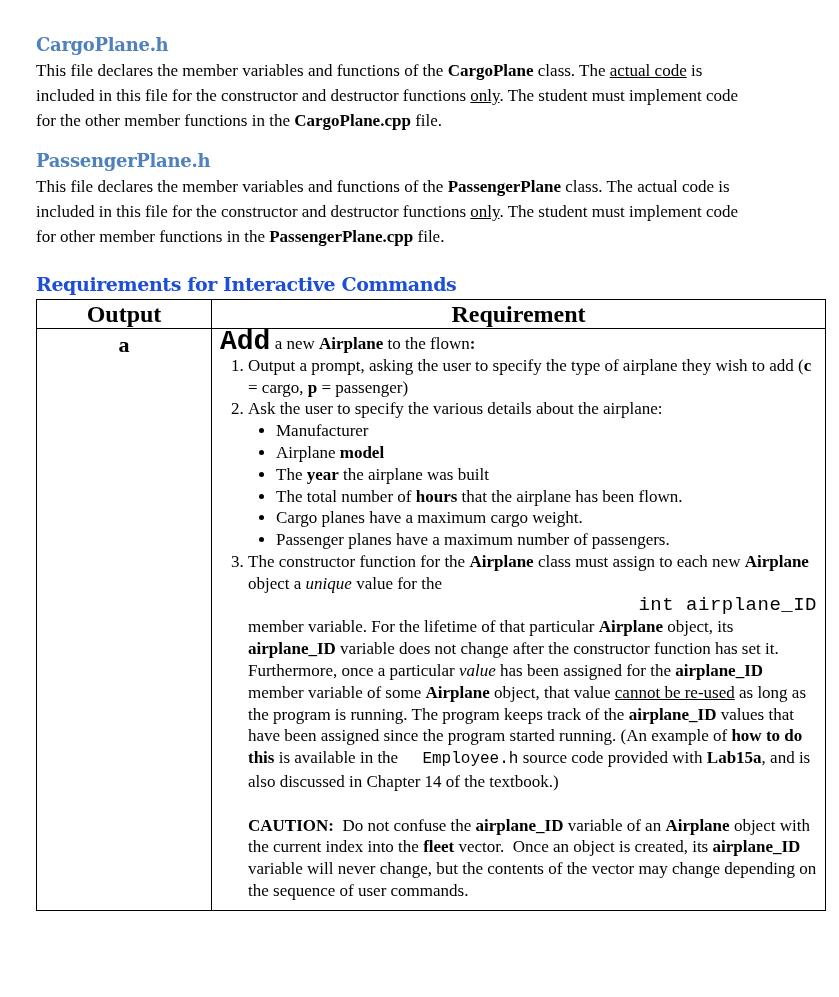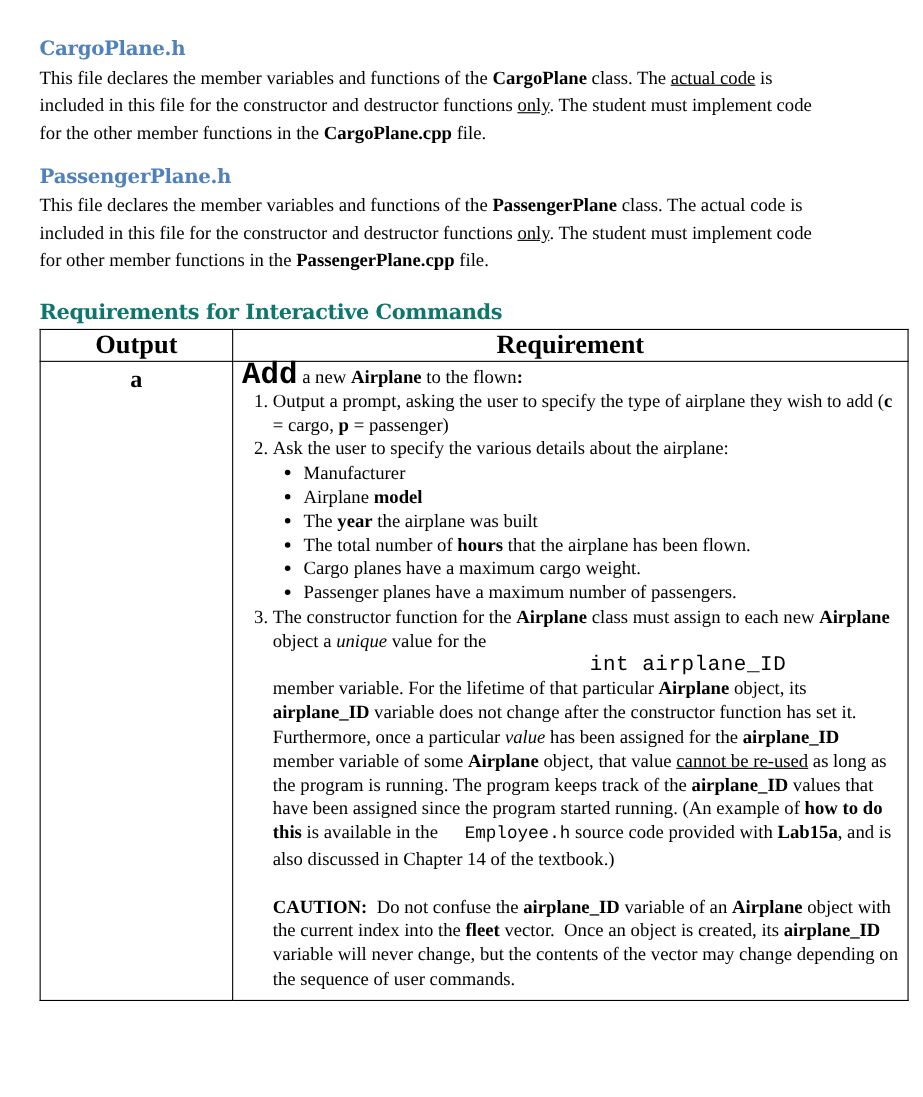--- a/index.html
+++ b/index.html
@@ -3,35 +3,35 @@
 <meta charset="utf-8">
 <style>
   html, body { margin: 0; padding: 0; background: #ffffff; }
   body { width: 839px; height: 997px; position: relative; overflow: hidden;
          font-family: "Liberation Serif", serif; color: #000; }
   .page { position: absolute; left: 36px; top: 32px; width: 726px; }
   .h-file { font-family: "DejaVu Serif", serif; font-weight: bold; color: #4F81BD;
             font-size: 18px; line-height: 26px; margin: 0; letter-spacing: -0.3px; }
   .para { font-size: 17px; line-height: 25px; margin: 0; }
   .sec-gap { height: 15px; }
-  .h-req { font-family: "DejaVu Serif", serif; font-weight: bold; color: #0f766e;
+  .h-req { font-family: "DejaVu Serif", serif; font-weight: bold; color: #1d4ed8;
            font-size: 19px; line-height: 26px; margin: 22px 0 2px 0; letter-spacing: -0.4px; }
   table.req { border-collapse: collapse; width: 790px; }
   table.req th, table.req td { border: 1.5px solid #000; vertical-align: top; }
   table.req th { font-size: 24px; font-weight: bold; line-height: 28px; text-align: center;
                  padding: 0; height: 28px; }
   td.cmd { width: 172px; text-align: center; font-weight: bold; font-size: 22px;
            line-height: 28px; padding-top: 2px; }
   td.reqcell { padding: 2px 8px 8px 8px; font-size: 17px; line-height: 21.8px; }
   .add-big { font-size: 28px; font-weight: bold; font-family: Liberation Mono, monospace; }
   ol.steps { margin: 0; padding-left: 28px; }
   ol.steps > li { padding-left: 0; }
   ul.details { margin: 0; padding-left: 28px; list-style: disc; }
   .code { font-family: "Liberation Mono", monospace; font-size: 19px; display: block;
-          text-align: center; padding-left: 186px; letter-spacing: 0.5px; }
+          text-align: right; padding-left: 186px; letter-spacing: 0.5px; }
   .mono-b { font-family: "Liberation Mono", monospace; font-weight: normal; font-size: 16px; margin-left: 20px; }
   .u { text-decoration: underline; }
   .blank { height: 21.8px; }
 </style>
 </head>
 <body>
 
 <div class="page">
 
   <h2 class="h-file">CargoPlane.h</h2>

